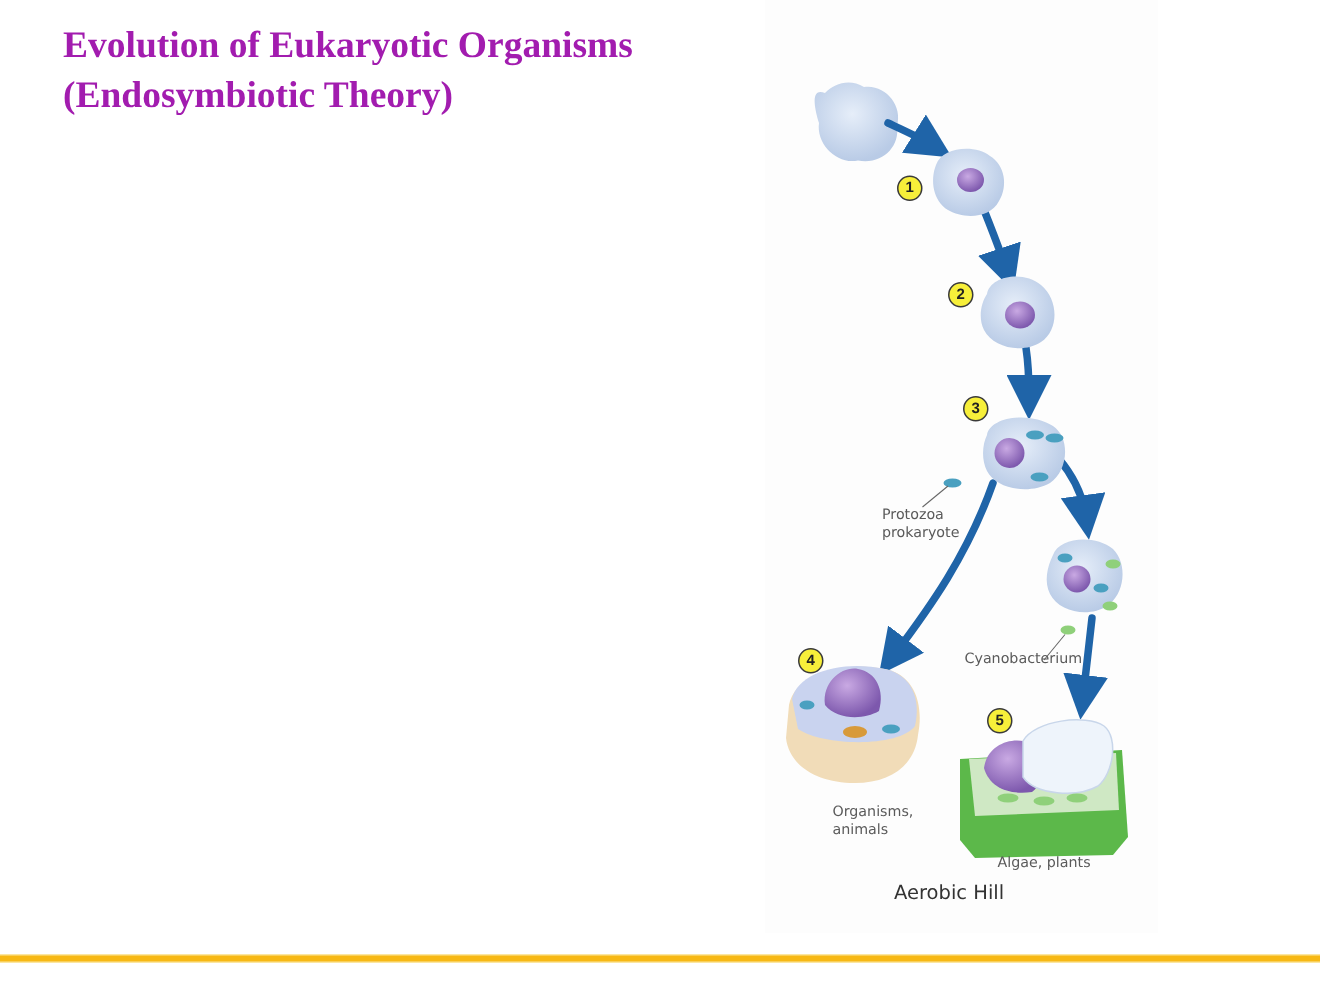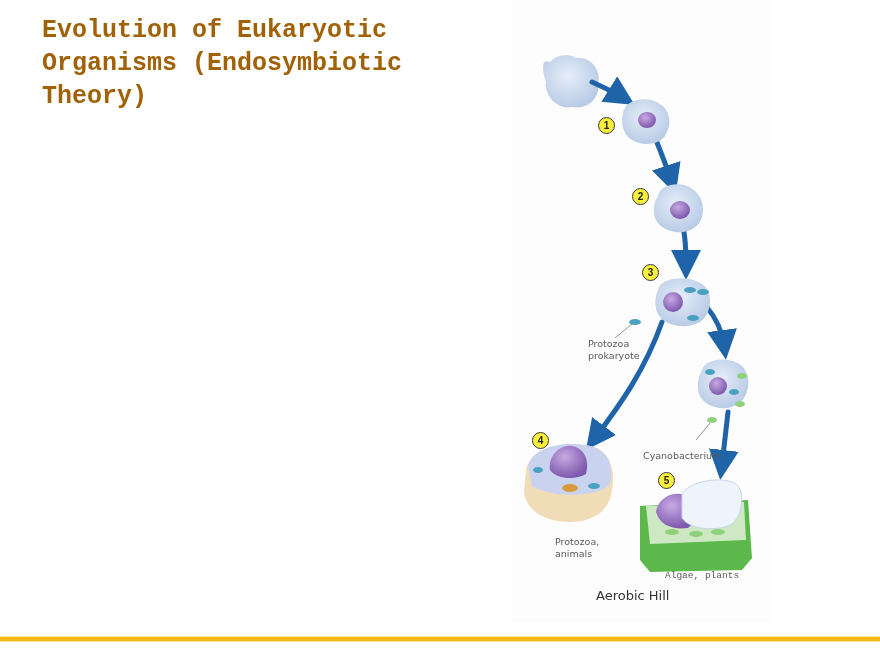--- a/index.html
+++ b/index.html
@@ -3,37 +3,37 @@
 <meta charset="utf-8">
 <style>
   html, body { margin: 0; padding: 0; }
   body {
     width: 880px; height: 660px; position: relative; overflow: hidden;
     background: #ffffff;
     font-family: "Liberation Sans", sans-serif;
   }
   .slide-title {
     position: absolute; left: 42px; top: 14px; width: 420px;
-    font-family: Liberation Mono, monospace;
-    font-weight: bold; font-size: 25px; line-height: 33px; color: #a16207;
+    font-family: Liberation Serif, serif;
+    font-weight: bold; font-size: 25px; line-height: 33px; color: #a21caf;
     margin: 0;
   }
   .figure {
     position: absolute; left: 510px; top: 0px; width: 262px; height: 622px;
     background: #fdfdfd;
   }
   .figure svg { position: absolute; left: 0; top: 0; }
   .cap {
     position: absolute; font-family: "DejaVu Sans", sans-serif;
     font-size: 9.5px; color: #5a5a5a; line-height: 12px; white-space: nowrap;
   }
   .cap-aerobic { left: 78px; top: 338px; }
-  .cap-cyano { left: 133px; top: 450px; }
+  .cap-cyano { left: 133px; top: 434px; }
   .cap-protozoa { left: 45px; top: 536px; }
-  .cap-algae { left: 155px; top: 570px; font-family: Liberation Mono, monospace; }
+  .cap-algae { left: 155px; top: 570px; }
   .credit {
     position: absolute; left: 86px; top: 588px;
     font-family: "DejaVu Sans", sans-serif; font-size: 13px; color: #333;
   }
   .badge {
     position: absolute; width: 15px; height: 15px; border-radius: 50%;
     background: #f7ef3a; border: 1.5px solid #3a3a3a;
     font-family: "Liberation Sans", sans-serif; font-weight: bold;
     font-size: 10px; line-height: 15px; text-align: center; color: #222;
     box-sizing: content-box;
@@ -134,20 +134,20 @@
   <div class="badge" style="left:132px; top:264px;">3</div>
   <div class="badge" style="left:22px; top:432px;">4</div>
   <div class="badge" style="left:148px; top:472px;">5</div>
 
   <div class="cap cap-aerobic">
     <div>Protozoa</div>
     <div>prokaryote</div>
   </div>
   <div class="cap cap-cyano">Cyanobacterium</div>
   <div class="cap cap-protozoa">
-    <div>Protozoa,</div>
+    <div>Organisms,</div>
     <div>animals</div>
   </div>
   <div class="cap cap-algae">Algae, plants</div>
   <div class="credit">Aerobic Hill</div>
 </div>
 
 <div class="footer-rule"></div>
 
 </body></html>

